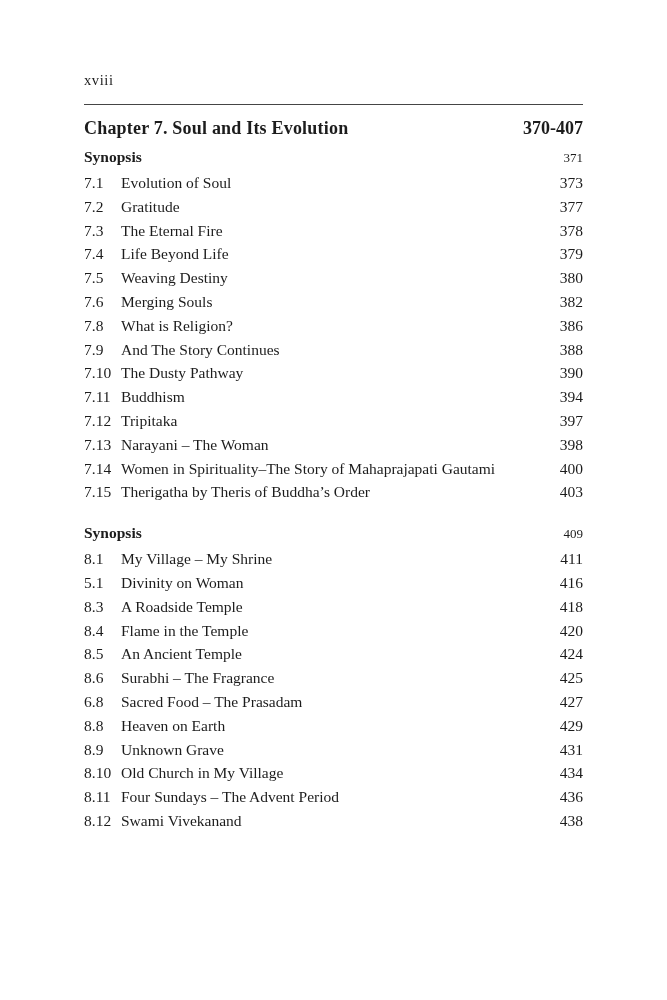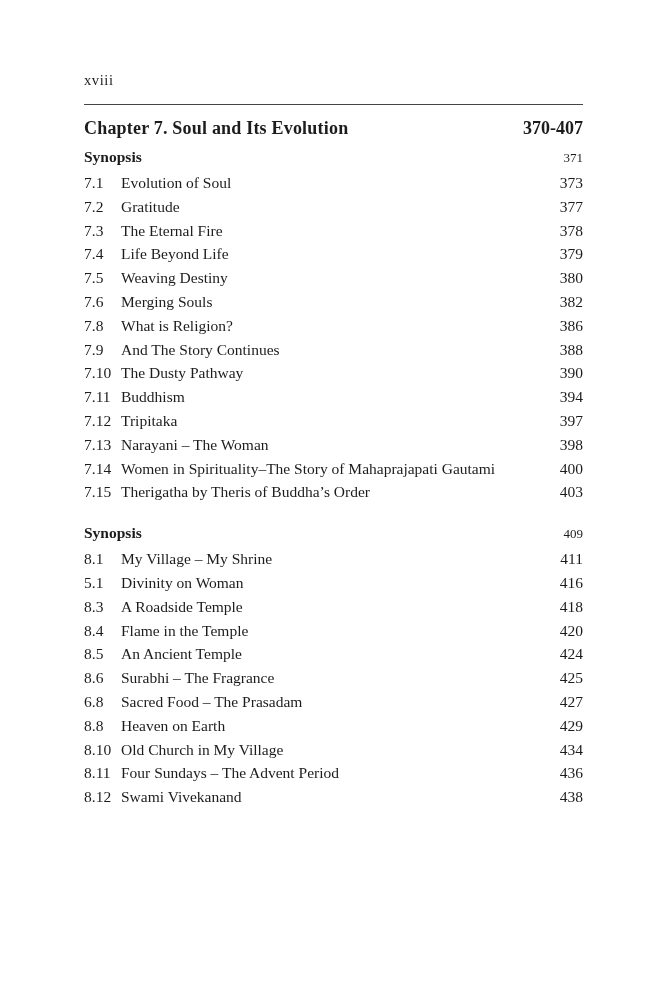--- a/index.html
+++ b/index.html
@@ -240,20 +240,25 @@
     <span class="entry-title">Sacred Food – The Prasadam</span>
     <span class="entry-page">427</span>
   </div>
 
   <div class="entry-row">
     <span class="entry-num">8.8</span>
     <span class="entry-title">Heaven on Earth</span>
     <span class="entry-page">429</span>
   </div>
 
+  <div class="entry-row">
+    <span class="entry-num">8.9</span>
+    <span class="entry-title">Unknown Grave</span>
+    <span class="entry-page">431</span>
+  </div>
 
   <div class="entry-row">
     <span class="entry-num">8.10</span>
     <span class="entry-title">Old Church in My Village</span>
     <span class="entry-page">434</span>
   </div>
 
   <div class="entry-row">
     <span class="entry-num">8.11</span>
     <span class="entry-title">Four Sundays – The Advent Period</span>

